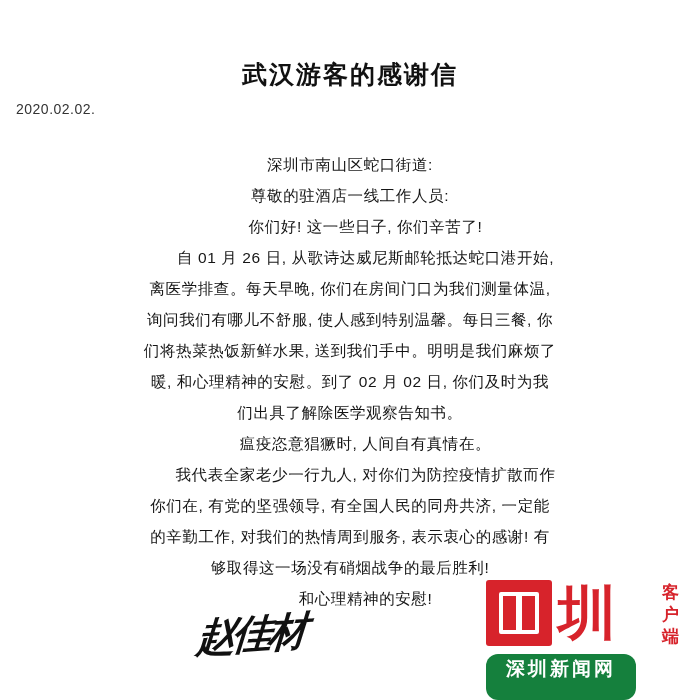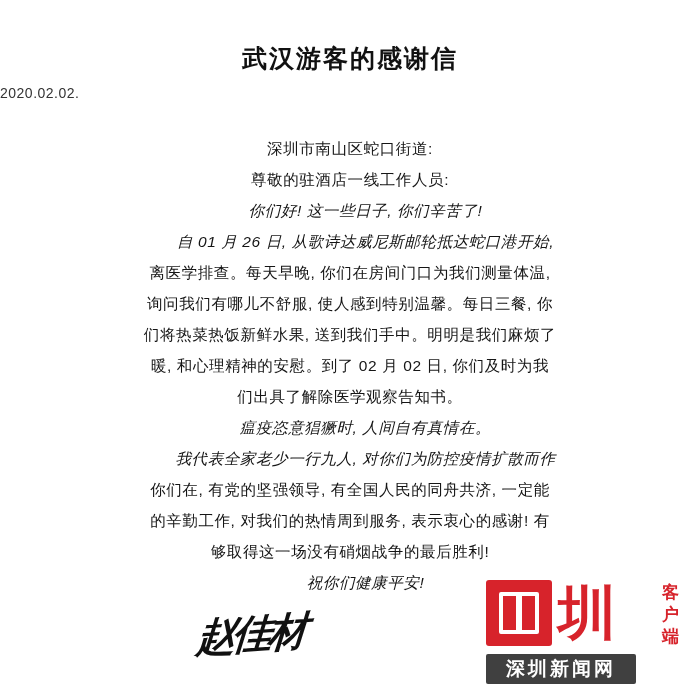--- a/index.html
+++ b/index.html
@@ -13,21 +13,21 @@
     font-family: "Liberation Sans", sans-serif;
     color: #1a1a1a;
     overflow: hidden;
     position: relative;
   }
   .page {
     position: relative;
     width: 700px;
     height: 700px;
     box-sizing: border-box;
-    padding: 0;
+    padding: 16px;
   }
   .title {
     text-align: center;
     font-size: 25px;
     font-weight: bold;
     letter-spacing: 2px;
     margin: 0;
     padding-top: 42px;
     color: #111;
   }
@@ -46,21 +46,20 @@
   .line {
     font-size: 15.5px;
     line-height: 31px;
     color: #151515;
     letter-spacing: 0.6px;
     white-space: pre;
     text-align: center;
   }
   .indent {
     text-indent: 31px;
-    font-style: italic;
   }
   .sign-area {
     position: absolute;
     left: 196px;
     top: 602px;
     width: 220px;
     height: 70px;
   }
   .signature {
     font-family: "DejaVu Serif", serif;
@@ -124,29 +123,29 @@
     font-weight: bold;
     color: #d7232b;
     line-height: 66px;
     font-family: "DejaVu Sans", sans-serif;
   }
   .logo-sub {
     position: absolute;
     left: 0;
     top: 74px;
     width: 150px;
-    height: 30px;
-    background: #404040;
+    height: 46px;
+    background: #15803d;
     color: #ffffff;
     font-size: 19px;
     font-weight: bold;
     letter-spacing: 3px;
     text-align: center;
     line-height: 30px;
-    border-radius: 2px;
+    border-radius: 12px;
   }
   .logo-vertical {
     position: absolute;
     right: 0;
     top: 2px;
     width: 30px;
     color: #d7232b;
     font-size: 17px;
     font-weight: bold;
     line-height: 22px;
@@ -171,21 +170,21 @@
     <div class="line">离医学排查。每天早晚, 你们在房间门口为我们测量体温,</div>
     <div class="line">询问我们有哪儿不舒服, 使人感到特别温馨。每日三餐, 你</div>
     <div class="line">们将热菜热饭新鲜水果, 送到我们手中。明明是我们麻烦了</div>
     <div class="line">暖, 和心理精神的安慰。到了 02 月 02 日, 你们及时为我</div>
     <div class="line">们出具了解除医学观察告知书。</div>
     <div class="line indent">瘟疫恣意猖獗时, 人间自有真情在。</div>
     <div class="line indent">我代表全家老少一行九人, 对你们为防控疫情扩散而作</div>
     <div class="line">你们在, 有党的坚强领导, 有全国人民的同舟共济, 一定能</div>
     <div class="line">的辛勤工作, 对我们的热情周到服务, 表示衷心的感谢! 有</div>
     <div class="line">够取得这一场没有硝烟战争的最后胜利!</div>
-    <div class="line indent">祝你们健康平安!</div>
+    <div class="line indent">和心理精神的安慰!</div>
   </div>
 
   <div class="sign-area">
     <div class="signature">赵佳材</div>
   </div>
 
   <div class="logo">
     <div class="logo-mark">
       <div class="logo-red-block"></div>
       <div class="logo-word">圳</div>

